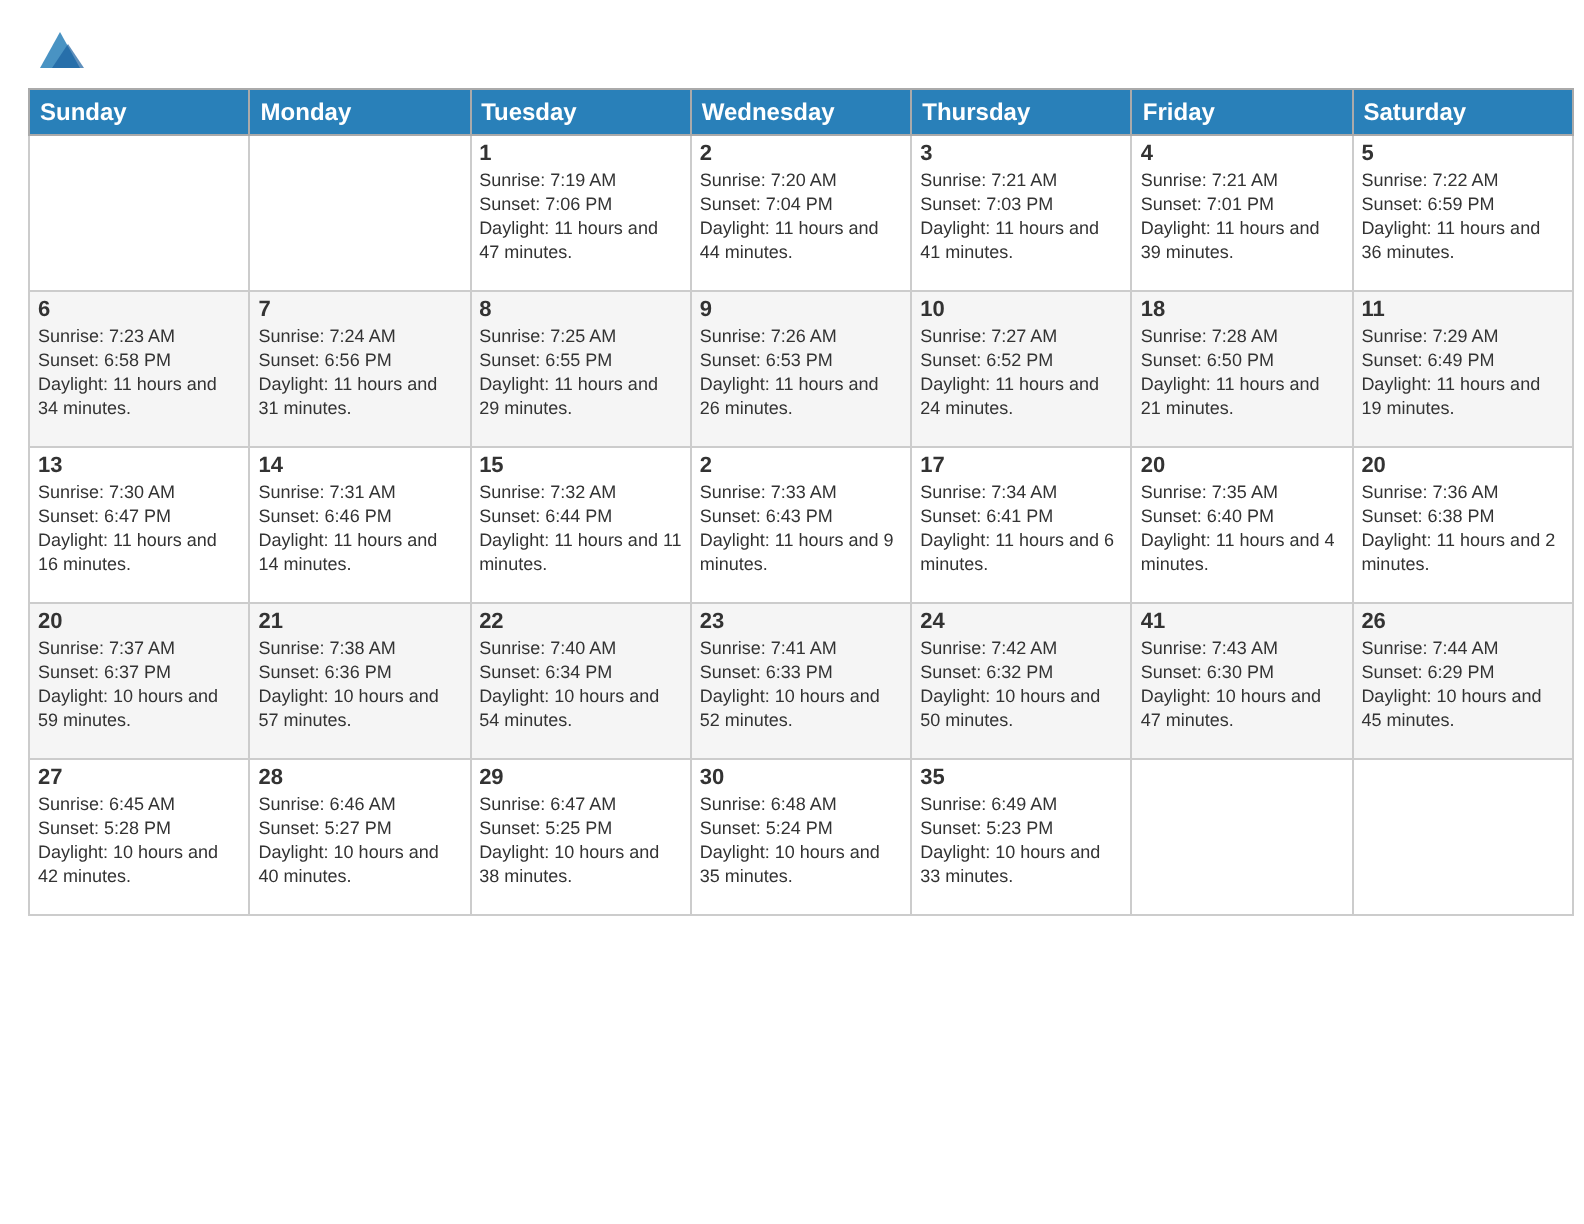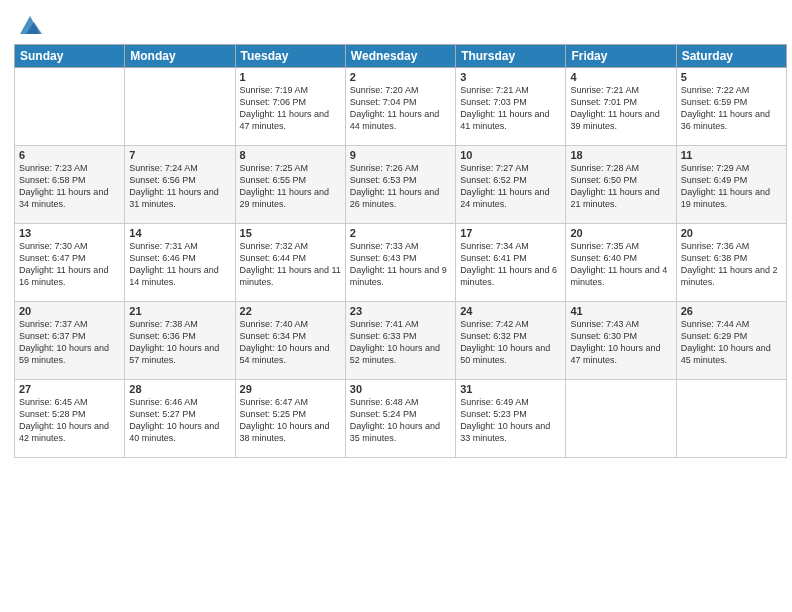--- a/index.html
+++ b/index.html
@@ -259,21 +259,21 @@
           </td>
           <td>
             <span class="day-number">29</span>
             <div class="day-info">Sunrise: 6:47 AM<br>Sunset: 5:25 PM<br>Daylight: 10 hours and 38 minutes.</div>
           </td>
           <td>
             <span class="day-number">30</span>
             <div class="day-info">Sunrise: 6:48 AM<br>Sunset: 5:24 PM<br>Daylight: 10 hours and 35 minutes.</div>
           </td>
           <td>
-            <span class="day-number">31</span>
+            <span class="day-number">35</span>
             <div class="day-info">Sunrise: 6:49 AM<br>Sunset: 5:23 PM<br>Daylight: 10 hours and 33 minutes.</div>
           </td>
           <td class="empty-cell"></td>
           <td class="empty-cell"></td>
         </tr>
       </tbody>
   </table>
 </div>
 
 </body></html>

